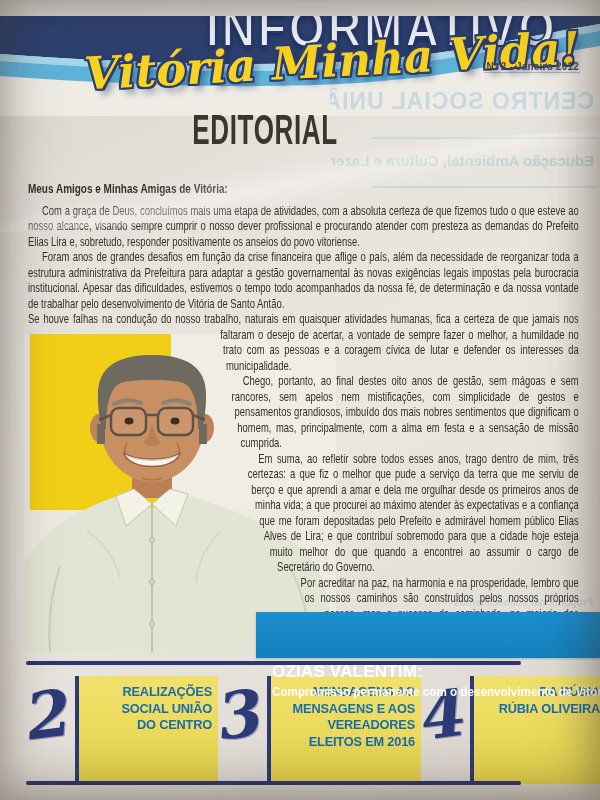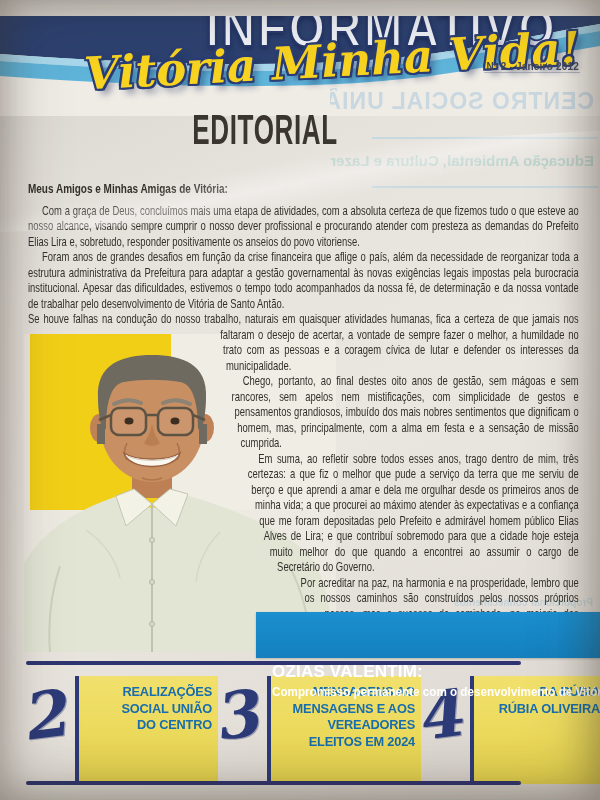--- a/index.html
+++ b/index.html
@@ -177,21 +177,21 @@
         <div>SOCIAL UNIÃO</div>
         <div>DO CENTRO</div>
       </div>
     </div>
     <div class="toc-item">
       <div class="toc-num">3</div>
       <div class="toc-box" id="box-1">
         <div>MENSAGENS AO</div>
         <div>MENSAGENS E AOS</div>
         <div>VEREADORES</div>
-        <div>ELEITOS EM 2024</div>
+        <div>ELEITOS EM 2016</div>
       </div>
     </div>
     <div class="toc-item">
       <div class="toc-num">4</div>
       <div class="toc-box" id="box-2">
         <div>DA RÚBIA</div>
         <div>RÚBIA OLIVEIRA</div>
       </div>
     </div>
   </div>

